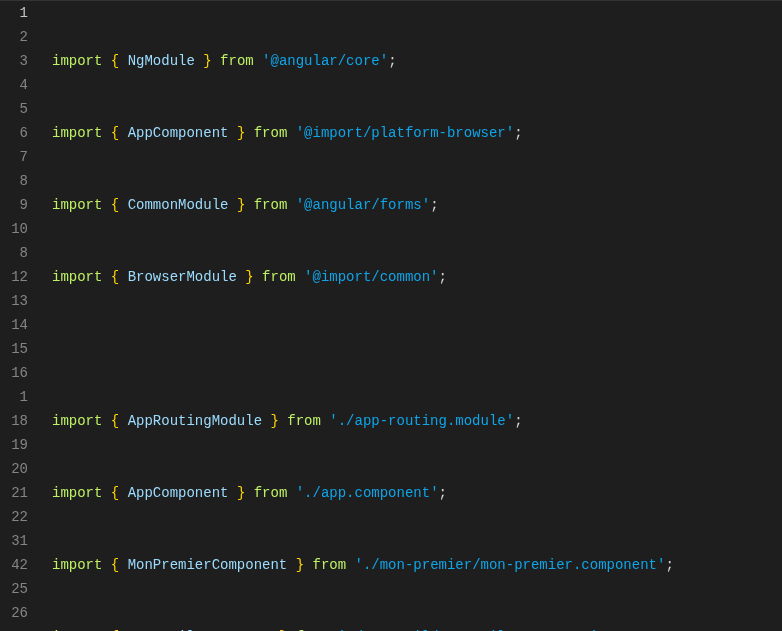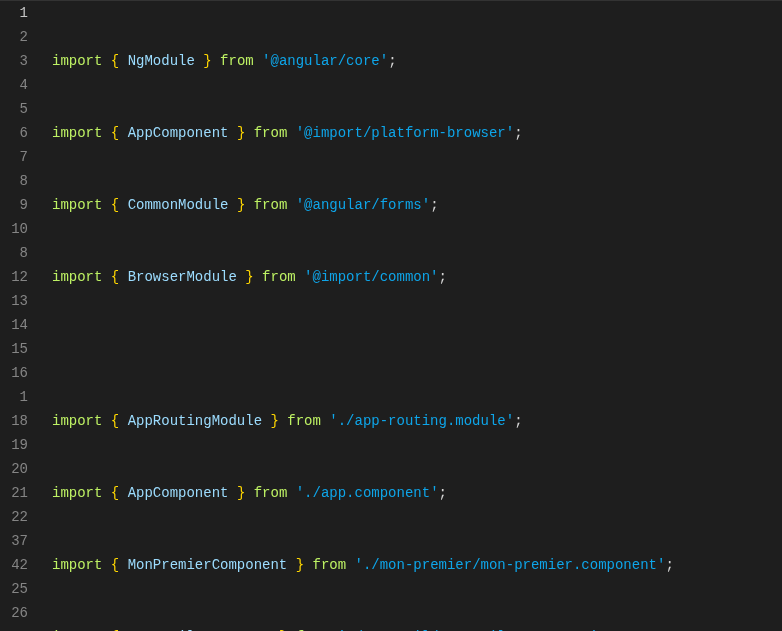--- a/index.html
+++ b/index.html
@@ -67,21 +67,21 @@
     <div class="ln">13</div>
     <div class="ln">14</div>
     <div class="ln">15</div>
     <div class="ln">16</div>
     <div class="ln">1</div>
     <div class="ln">18</div>
     <div class="ln">19</div>
     <div class="ln">20</div>
     <div class="ln">21</div>
     <div class="ln">22</div>
-    <div class="ln">37</div>
+    <div class="ln">31</div>
     <div class="ln">42</div>
     <div class="ln">25</div>
     <div class="ln">26</div>
   </div>
 
   <div class="code">
     <div class="line"><span class="tok-kw">import</span> <span class="tok-br-y">{</span> <span class="tok-id">NgModule</span> <span class="tok-br-y">}</span> <span class="tok-kw">from</span> <span class="tok-str">'@angular/core'</span><span class="tok-punc">;</span></div>
     <div class="line"><span class="tok-kw">import</span> <span class="tok-br-y">{</span> <span class="tok-id">AppComponent</span> <span class="tok-br-y">}</span> <span class="tok-kw">from</span> <span class="tok-str">'@import/platform-browser'</span><span class="tok-punc">;</span></div>
     <div class="line"><span class="tok-kw">import</span> <span class="tok-br-y">{</span> <span class="tok-id">CommonModule</span> <span class="tok-br-y">}</span> <span class="tok-kw">from</span> <span class="tok-str">'@angular/forms'</span><span class="tok-punc">;</span></div>
     <div class="line"><span class="tok-kw">import</span> <span class="tok-br-y">{</span> <span class="tok-id">BrowserModule</span> <span class="tok-br-y">}</span> <span class="tok-kw">from</span> <span class="tok-str">'@import/common'</span><span class="tok-punc">;</span></div>

